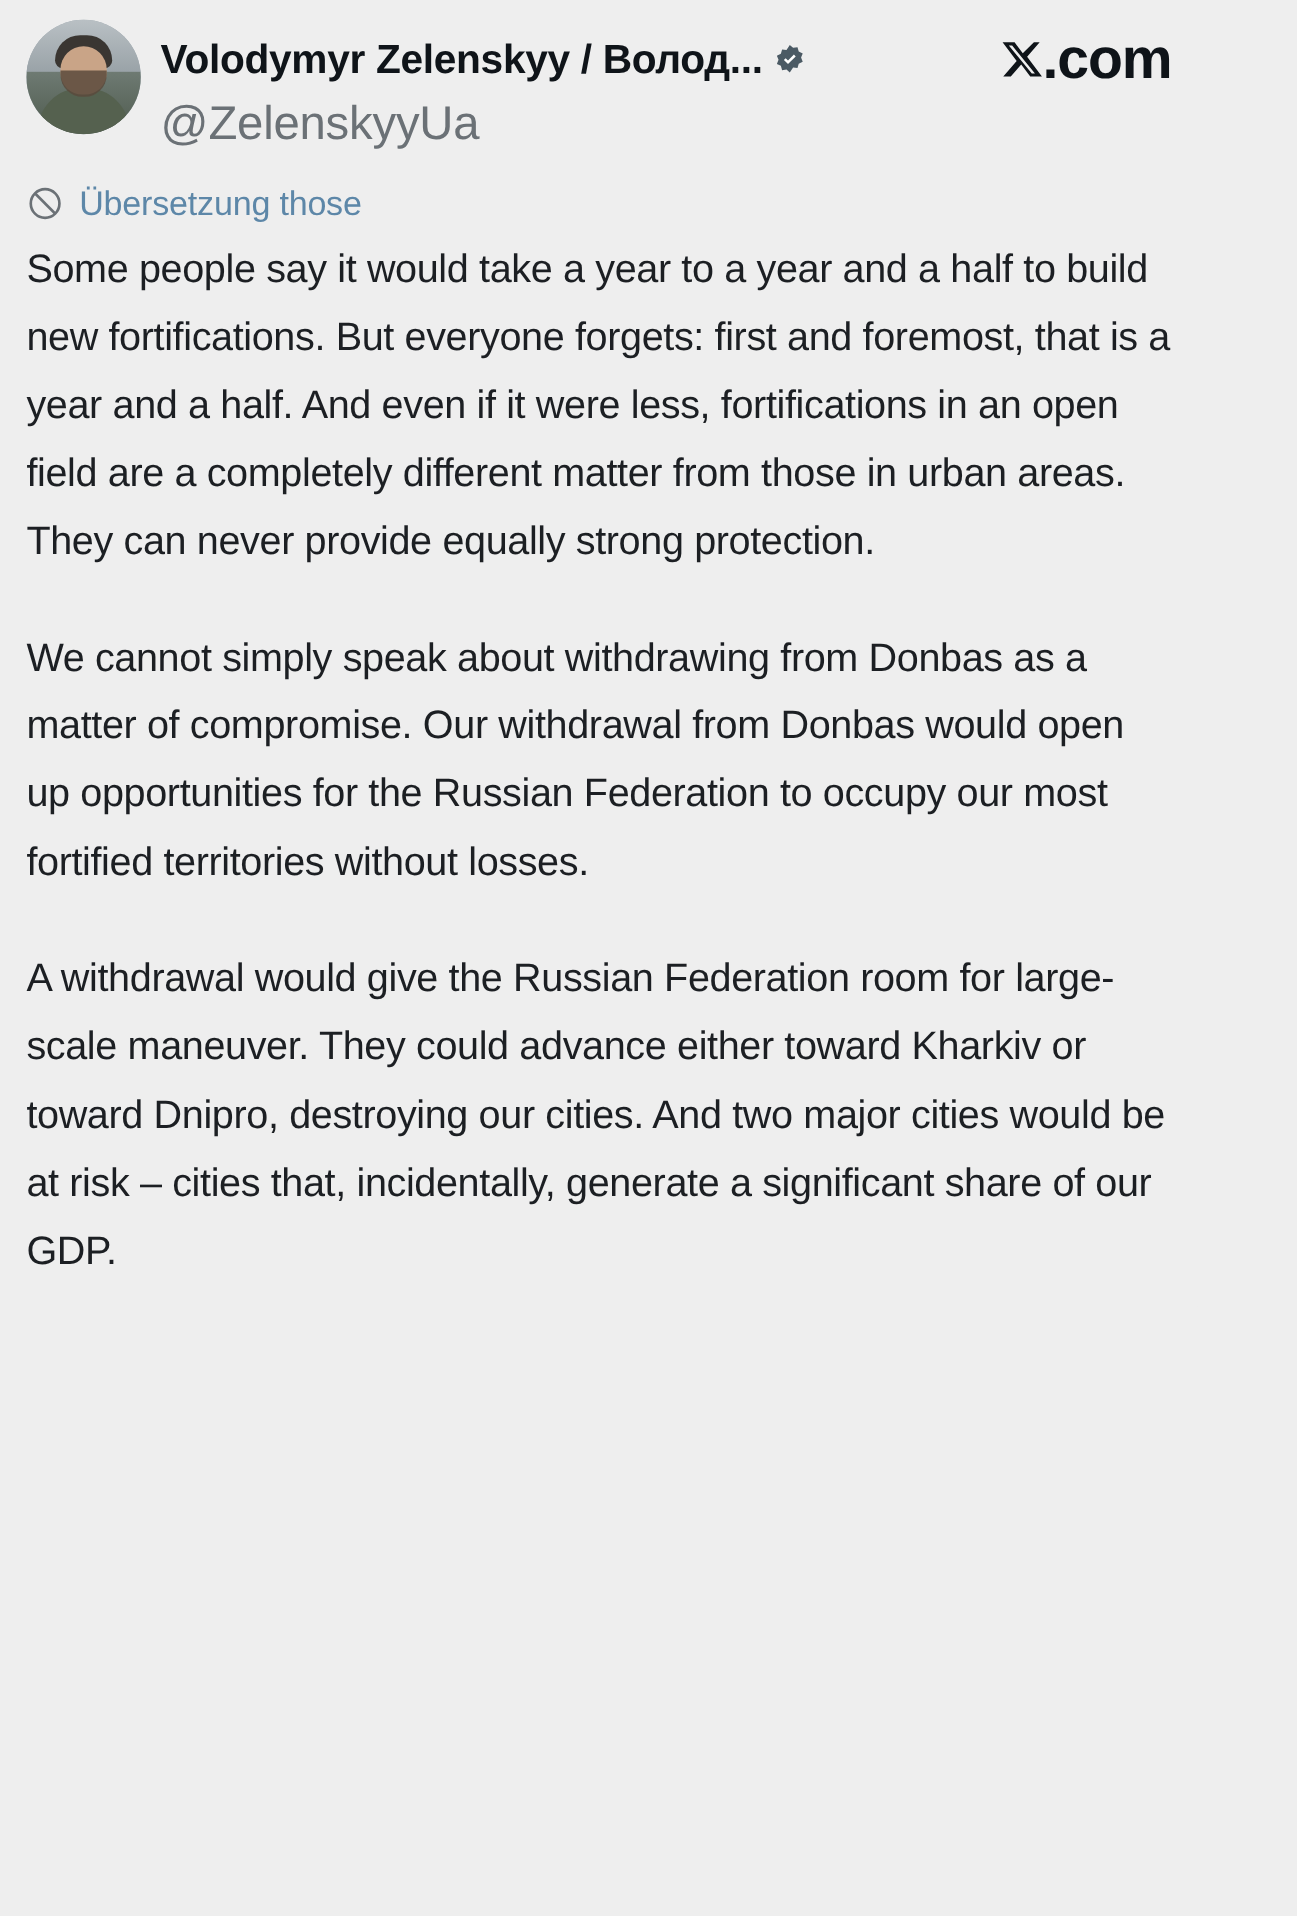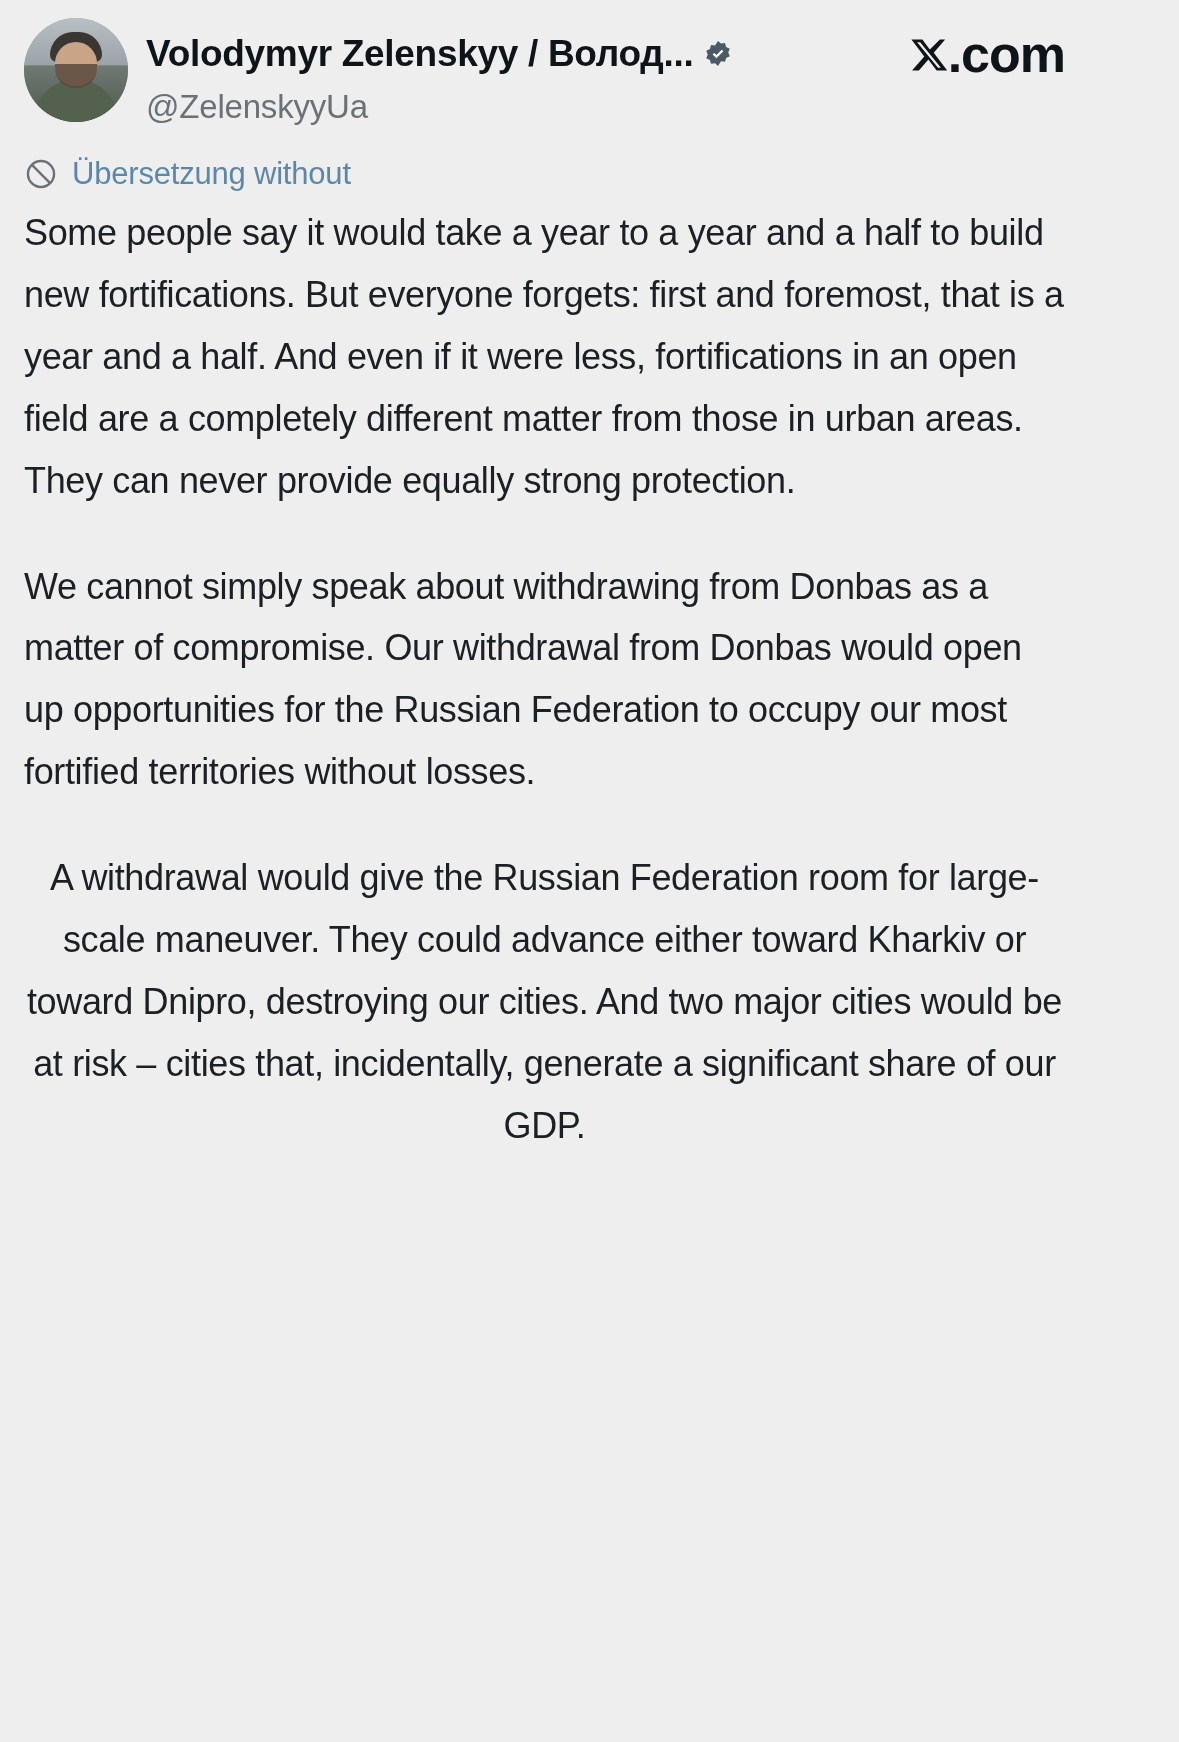--- a/index.html
+++ b/index.html
@@ -113,21 +113,21 @@
     align-items: center;
     white-space: nowrap;
   }
   .x-glyph {
     font-size: 40px;
     font-weight: 700;
     line-height: 1;
     font-family: "Liberation Sans", sans-serif;
   }
   .handle {
-    font-size: 33px;
+    font-size: 43px;
     color: #6b7176;
     margin-top: 4px;
     letter-spacing: -0.2px;
   }
   .translate-row {
     display: flex;
     align-items: center;
     gap: 14px;
     padding: 16px 0 10px 0;
   }
@@ -147,21 +147,20 @@
     line-height: 1.72;
     color: #1c1f23;
     letter-spacing: -0.35px;
     padding-bottom: 20px;
   }
   .tweet-body p {
     margin: 0 0 44px 0;
   }
   .tweet-body p:last-child {
     margin-bottom: 0;
-    text-align: center;
   }
 </style>
 </head>
 <body>
 
 <div class="tweet-card">
 
   <div class="header">
 
     <div class="avatar">
@@ -195,21 +194,21 @@
 
   </div>
 
   <div class="translate-row">
     <span class="translate-icon">
       <svg viewBox="0 0 24 24" width="34" height="34" aria-hidden="true">
         <circle cx="12" cy="12" r="9.2" fill="none" stroke="#6b7176" stroke-width="1.7"></circle>
         <path d="M5.6 5.6l12.8 12.8" stroke="#6b7176" stroke-width="1.7" fill="none"></path>
       </svg>
     </span>
-    <span class="translate-label">Übersetzung without</span>
+    <span class="translate-label">Übersetzung those</span>
   </div>
 
   <div class="tweet-body">
     <p>Some people say it would take a year to a year and a half to build new fortifications. But everyone forgets: first and foremost, that is a year and a half. And even if it were less, fortifications in an open field are a completely different matter from those in urban areas. They can never provide equally strong protection.</p>
     <p>We cannot simply speak about withdrawing from Donbas as a matter of compromise. Our withdrawal from Donbas would open up opportunities for the Russian Federation to occupy our most fortified territories without losses.</p>
     <p>A withdrawal would give the Russian Federation room for large-scale maneuver. They could advance either toward Kharkiv or toward Dnipro, destroying our cities. And two major cities would be at risk – cities that, incidentally, generate a significant share of our GDP.</p>
   </div>
 
 </div>
 

